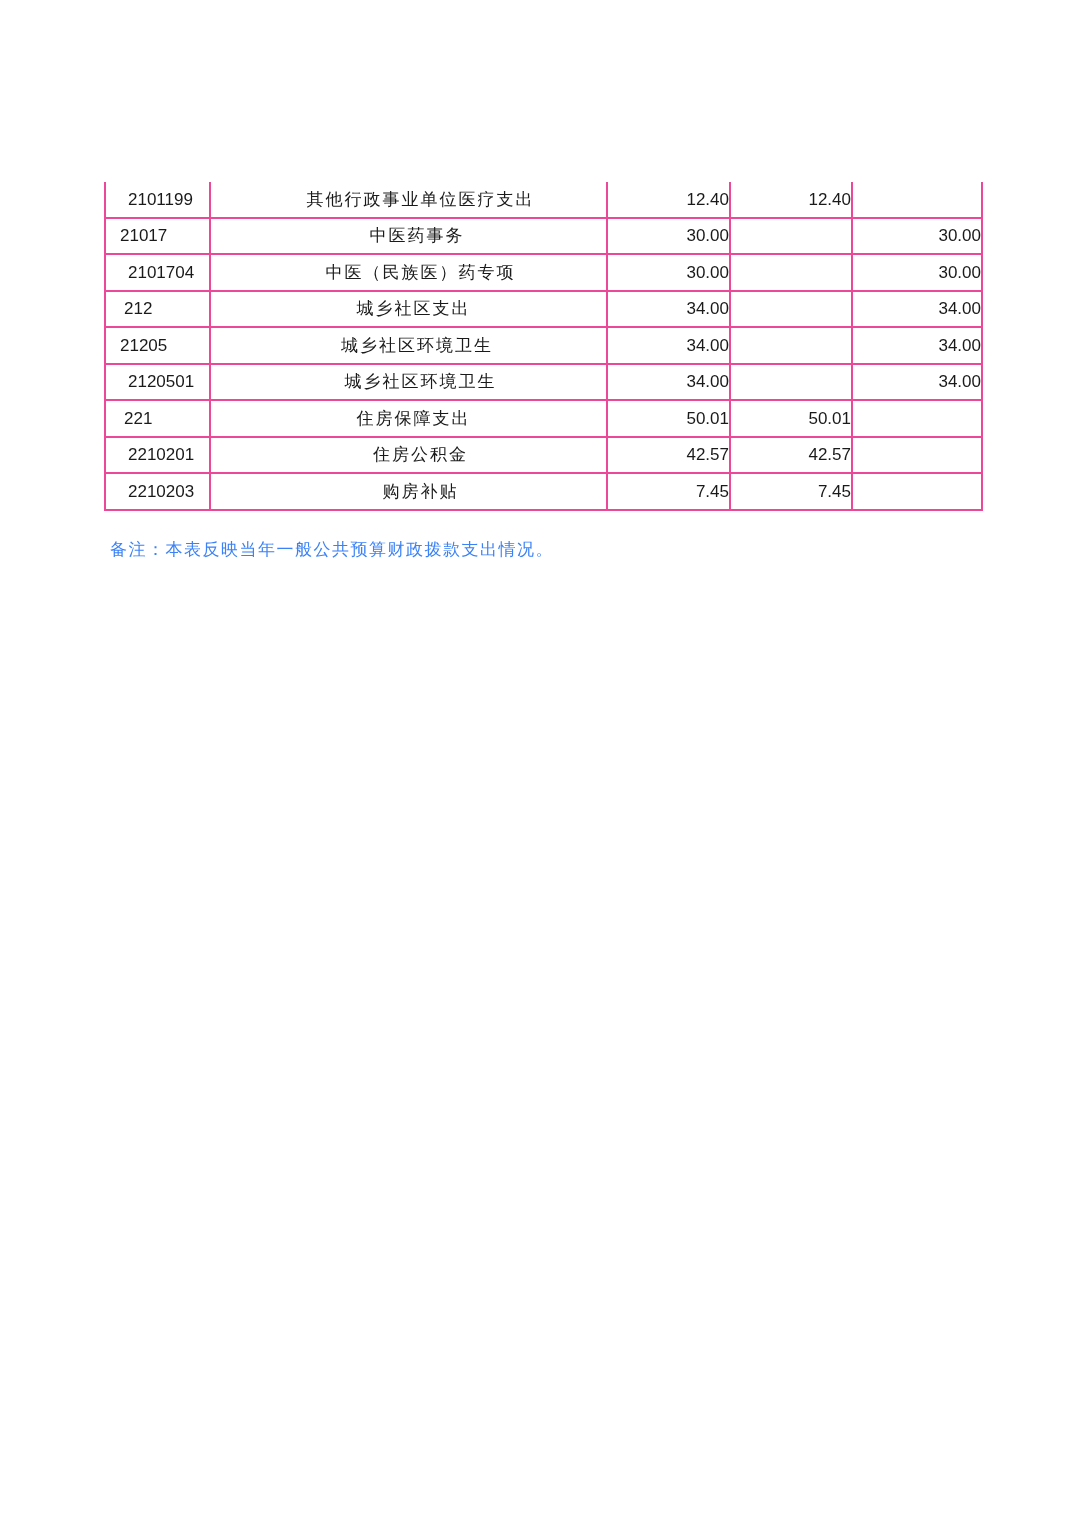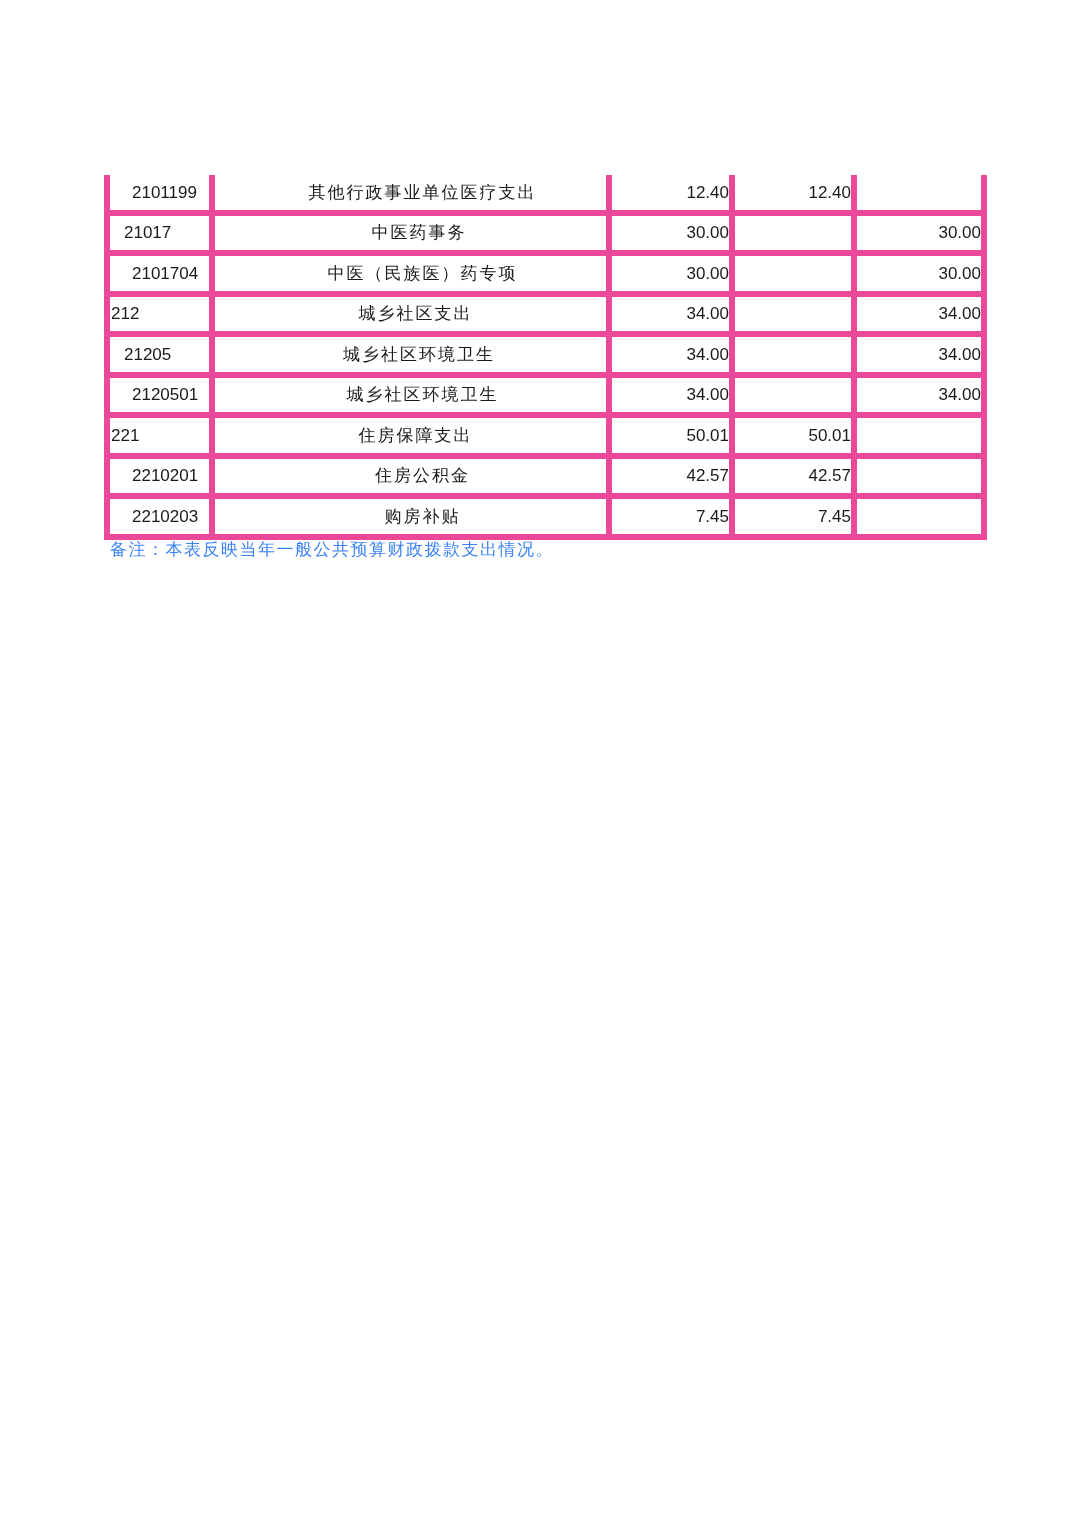--- a/index.html
+++ b/index.html
@@ -15,32 +15,32 @@
     color: #1a1a1a;
   }
   .sheet {
     position: absolute;
     inset: 0;
     background: #ffffff;
   }
   table.budget {
     position: absolute;
     left: 104px;
-    top: 175px;
+    top: 182px;
     width: 877px;
     border-collapse: collapse;
     table-layout: fixed;
   }
   table.budget col.c-code    { width: 105px; }
   table.budget col.c-name    { width: 397px; }
   table.budget col.c-a1      { width: 123px; }
   table.budget col.c-a2      { width: 122px; }
   table.budget col.c-a3      { width: 130px; }
   table.budget td {
-    border: 6px solid #ec4899;
+    border: 2px solid #ec4899;
     height: 34.5px;
     padding: 0;
     vertical-align: middle;
     font-size: 17px;
     line-height: 1;
     overflow: hidden;
     white-space: nowrap;
   }
   
   table.budget tr:first-child td { border-top: none; }
@@ -53,21 +53,21 @@
     font-family: "DejaVu Serif", serif;
     letter-spacing: 2px;
     text-align: center;
   }
   td.num {
     font-family: "Liberation Sans", sans-serif;
     text-align: right;
     padding-right: 14px;
     margin-left: 33px;
   }
-  tr.lvl1 td.code { padding-left: 1px; }
+  tr.lvl1 td.code { padding-left: 18px; }
   tr.lvl2 td.code { padding-left: 14px; }
   tr.lvl3 td.code { padding-left: 22px; }
   tr.lvl1 td.name { padding-left: 10px; }
   tr.lvl2 td.name { padding-left: 17px; }
   tr.lvl3 td.name { padding-left: 24px; }
 
   .footnote {
     position: absolute;
     left: 110px;
     top: 538px;

